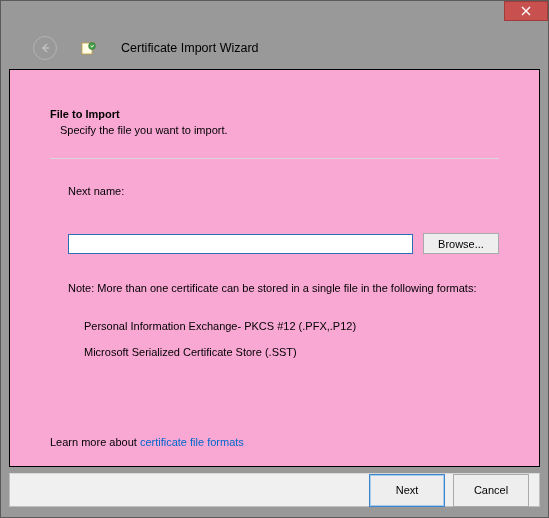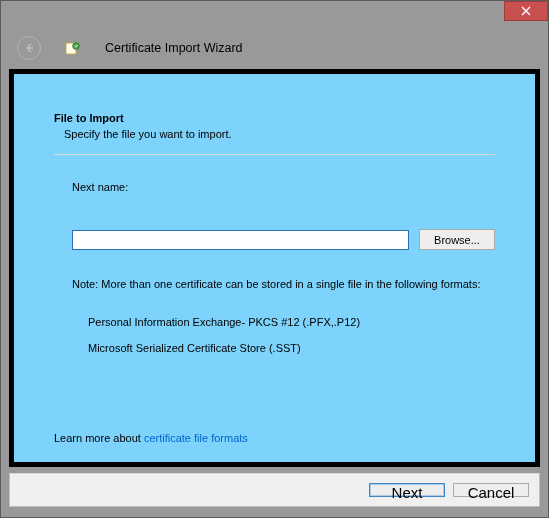--- a/index.html
+++ b/index.html
@@ -34,21 +34,21 @@
       justify-content: center;
       color: white;
       font-size: 12px;
       cursor: pointer;
     }
     .header {
       height: 42px;
       background: #999999;
       display: flex;
       align-items: center;
-      padding-left: 16px;
+      padding-left: 32px;
       gap: 24px;
     }
     .back-btn {
       width: 24px;
       height: 24px;
       border-radius: 50%;
       border: 1.5px solid #c8c8c8;
       display: flex;
       align-items: center;
       justify-content: center;
@@ -66,34 +66,34 @@
     .window-title {
       font-size: 12.5px;
       color: #000;
     }
     .content-area {
       position: absolute;
       left: 8px;
       right: 8px;
       top: 68px;
       bottom: 50px;
-      background: #7dd3fc;
-      border: 5px solid #000000;
+      background: #f9a8d4;
+      border: 1px solid #000000;
       padding: 38px 40px 10px 40px;
     }
     .section-title {
       font-size: 11px;
       font-weight: bold;
       color: #000;
       margin-bottom: 4px;
     }
     .section-sub {
       font-size: 11px;
       color: #000;
-      margin-bottom: 14px;
+      margin-bottom: 22px;
       padding-left: 10px;
     }
     .hr {
       border: none;
       border-top: 1px solid #d8d8d8;
       margin-bottom: 26px;
     }
     .file-label {
       font-size: 11px;
       color: #000;
@@ -156,24 +156,24 @@
       border: 1px solid #bfbfbf;
       border-top: 1px solid #d8d8d8;
       display: flex;
       justify-content: flex-end;
       align-items: center;
       gap: 8px;
       padding-right: 10px;
     }
     .footer .btn {
       width: 76px;
-      height: 14px;
+      height: 33px;
       background: #eeeeee;
       border: 1px solid #aaaaaa;
-      font-size: 15px;
+      font-size: 11px;
       cursor: pointer;
     }
     .footer .btn.primary {
       border: 1px solid #3e86c9;
       box-shadow: inset 0 0 0 1px #a7cdee;
     }
   </style>
 </head>
 <body>
 

